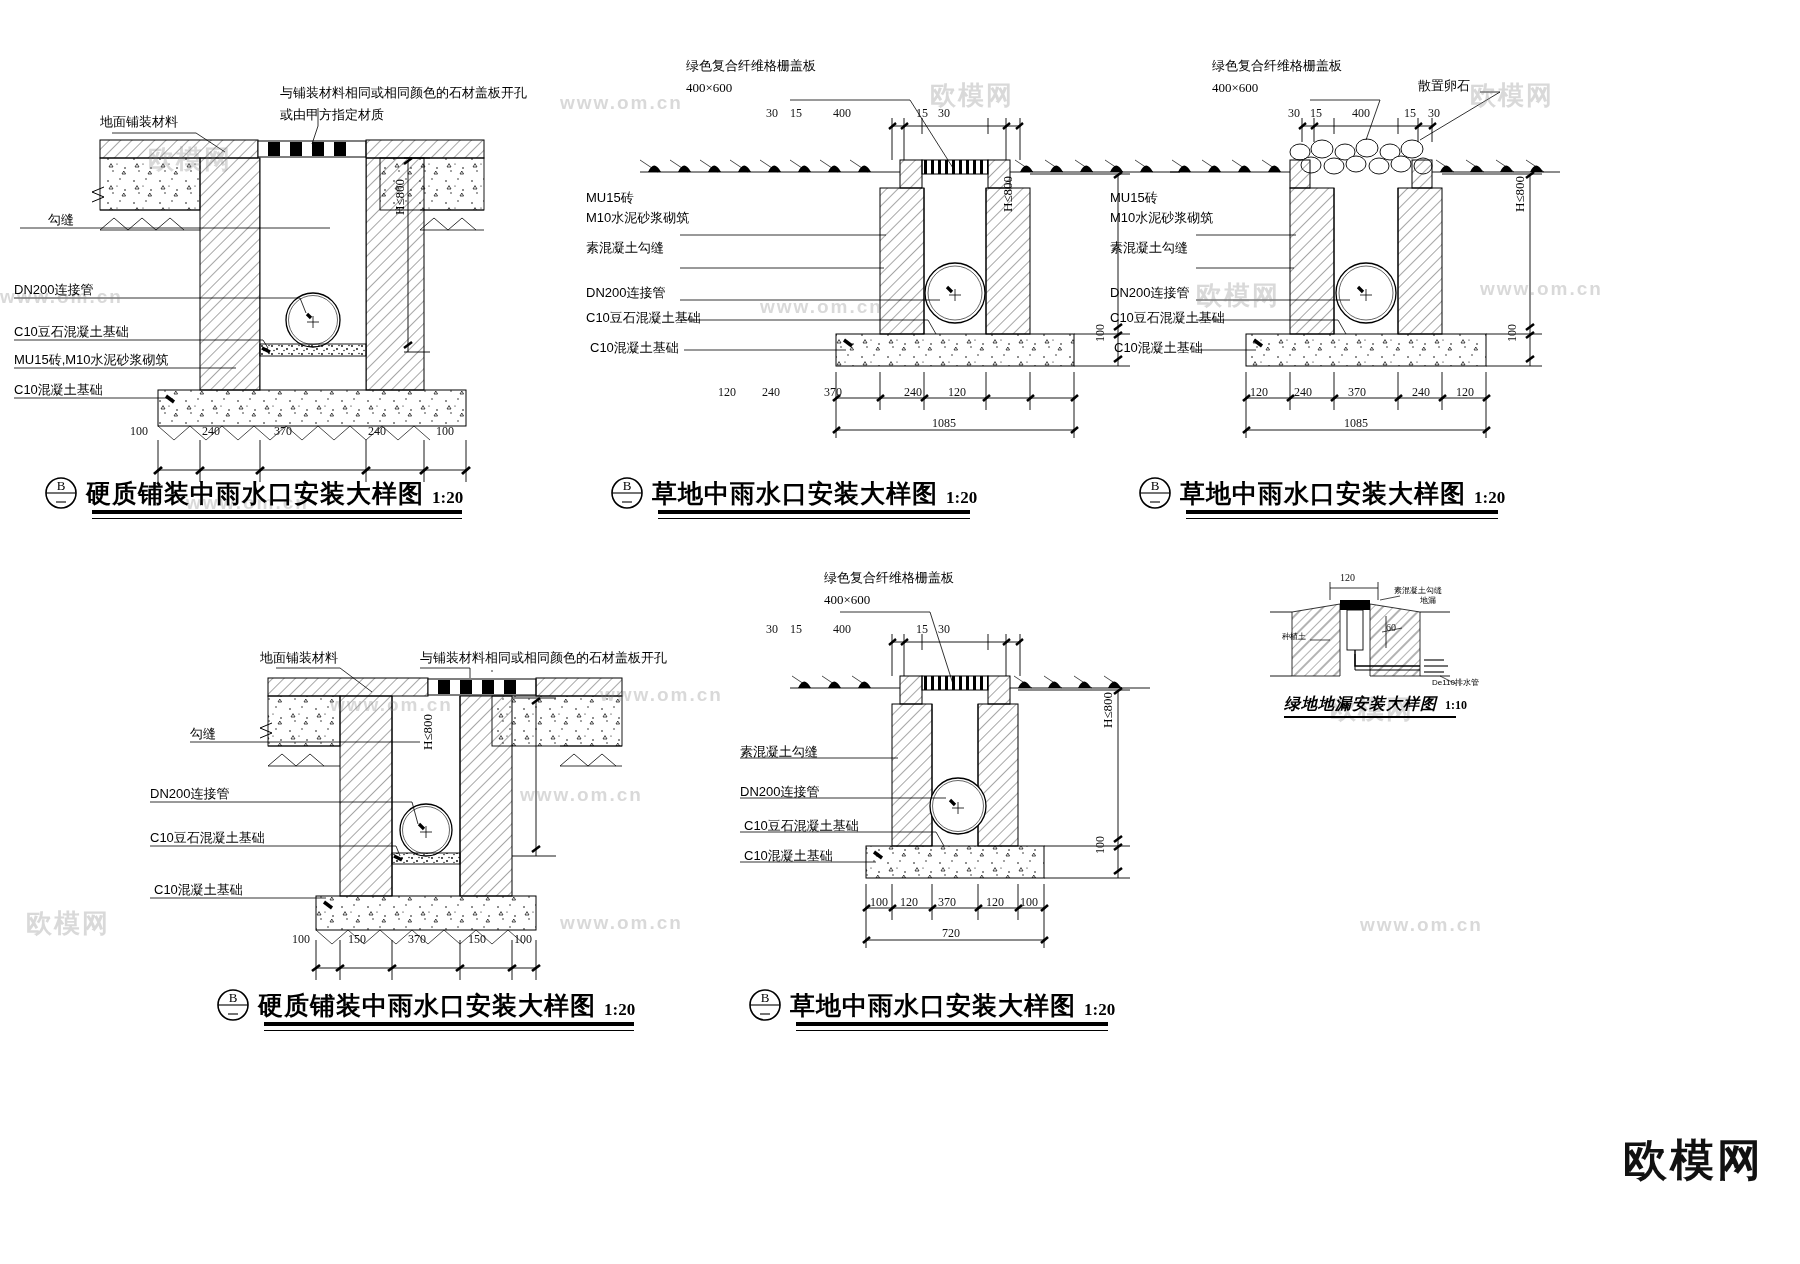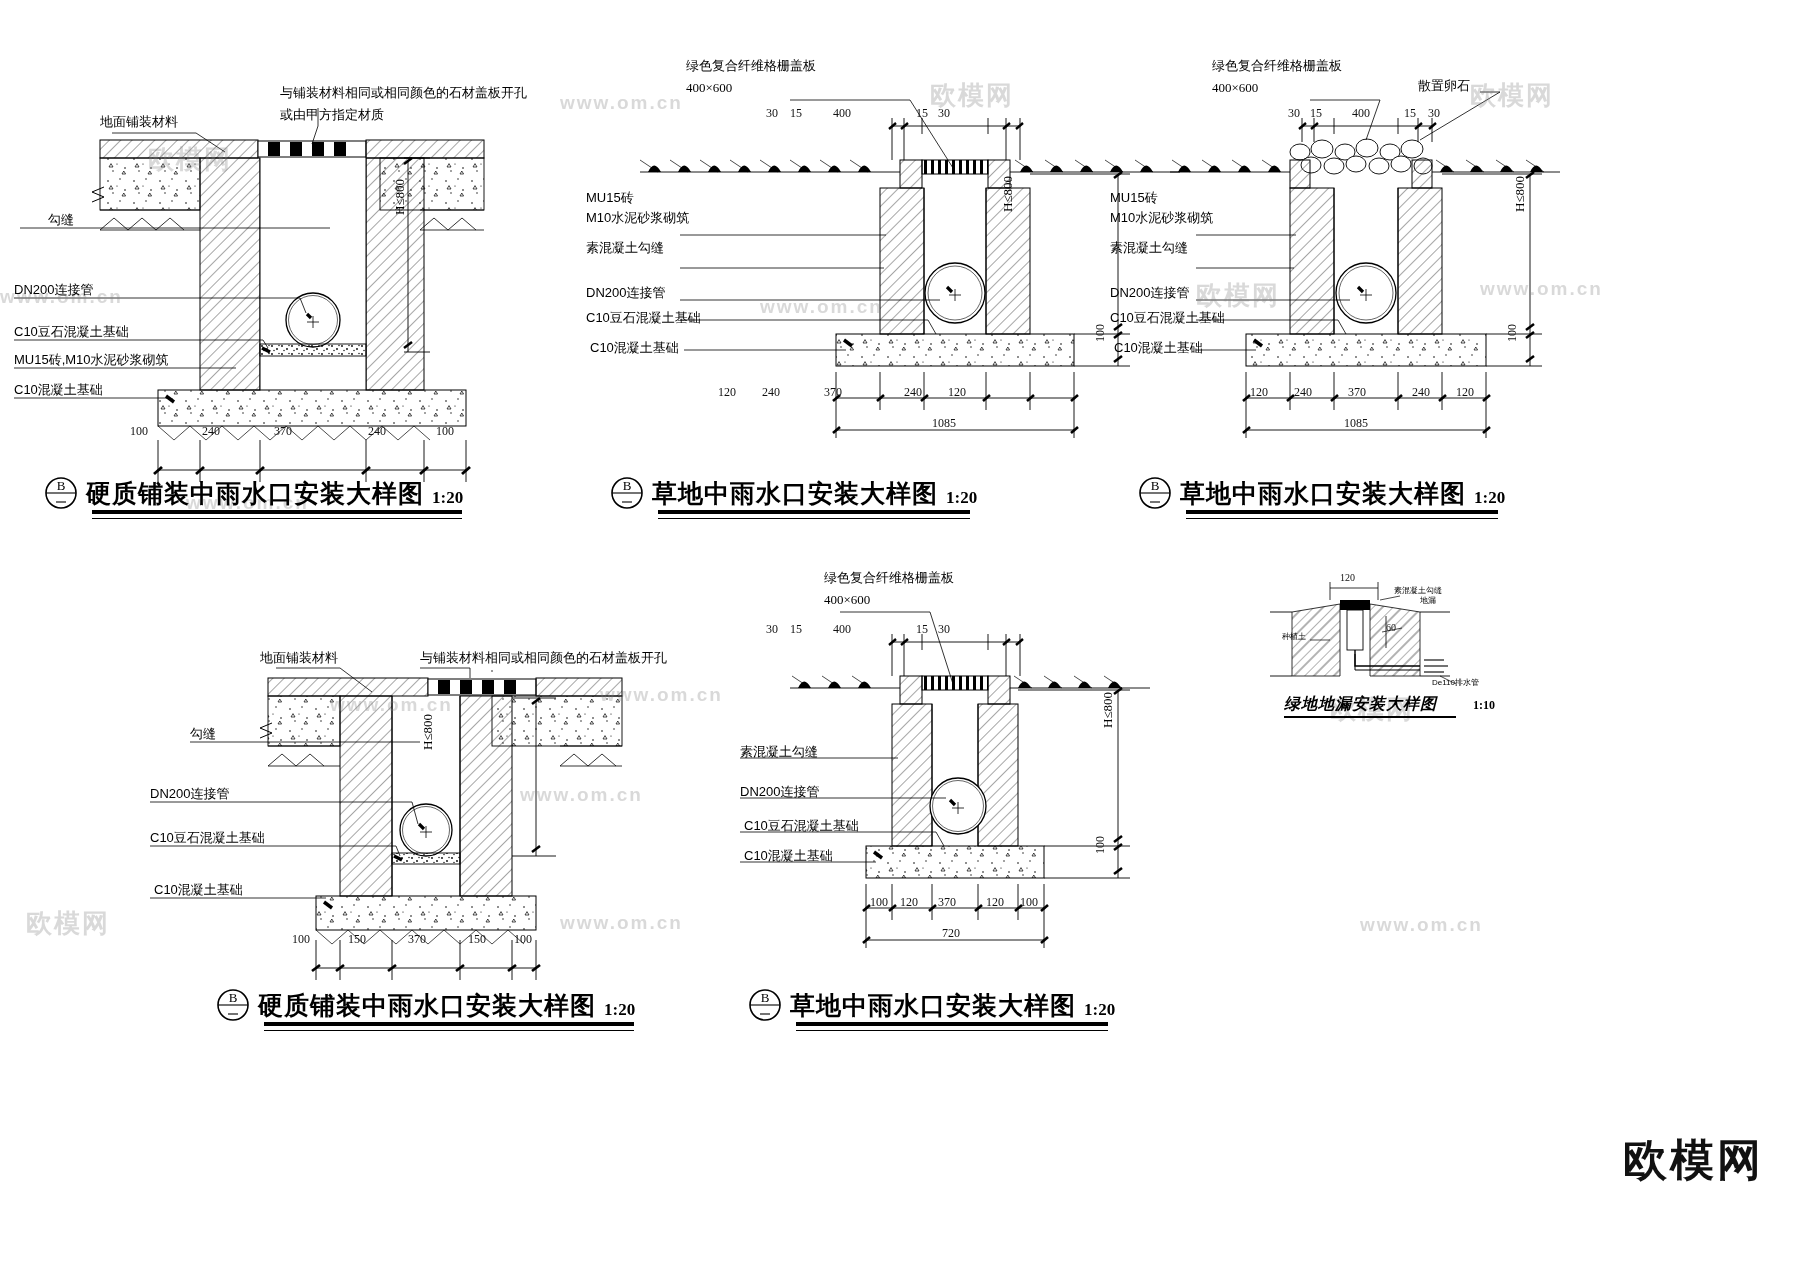--- a/index.html
+++ b/index.html
@@ -825,20 +825,20 @@
   <div>
     <div class="dim" style="left:1340px;top:572px;font-size:10px;">120</div>
     <div class="dim" style="left:1386px;top:622px;font-size:10px;">60</div>
     <div class="lbl" style="left:1394px;top:586px;font-size:8px;">素混凝土勾缝</div>
     <div class="lbl" style="left:1398px;top:596px;font-size:8px;margin-left:22px;">地漏</div>
     <div class="lbl" style="left:1282px;top:632px;font-size:8px;">种植土</div>
     <div class="lbl" style="left:1432px;top:678px;font-size:8px;">De110排水管</div>
 
     <div class="title-row" style="left:1284px;top:694px;">
       <div class="title-text" style="font-size:16px;font-style:italic;">绿地地漏安装大样图</div>
-      <div class="title-scale" style="font-size:12px;margin-left:28px;">1:10</div>
+      <div class="title-scale" style="font-size:12px;">1:10</div>
     </div>
     <div class="title-underline" style="left:1284px;top:716px;width:172px;height:2px;"></div>
   </div>
 
   <div class="brand">欧模网</div>
 
 </div>
 
 </body></html>

